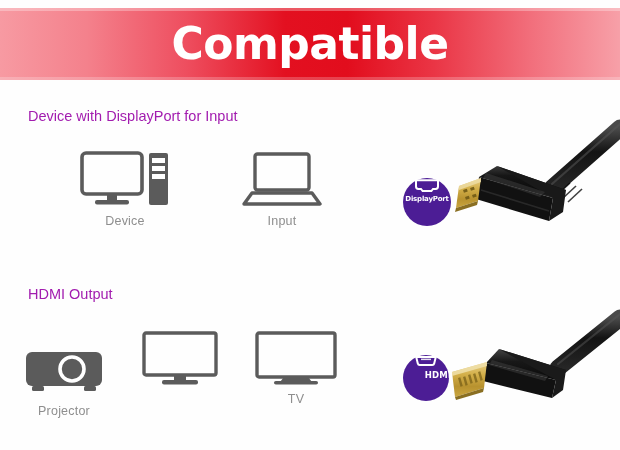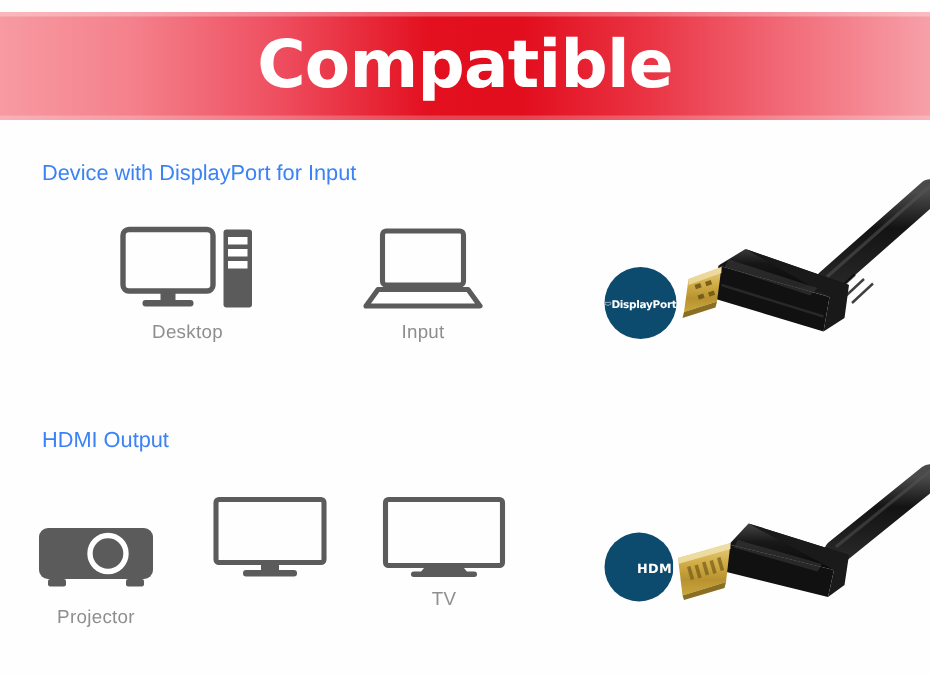--- a/index.html
+++ b/index.html
@@ -38,21 +38,21 @@
     font-family:"DejaVu Sans", sans-serif;
   }
 
   
   .section{position:absolute;left:0;width:620px;}
   .sec-dp{top:100px;height:160px;}
   .sec-hdmi{top:278px;height:165px;}
 
   .sec-title{
     position:absolute;left:28px;top:8px;
-    font-size:14.5px;color:#3b82f6;
+    font-size:14.5px;color:#a21caf;
     font-family:"Liberation Sans", sans-serif;
     white-space:nowrap;
   }
 
   
   .devices{position:absolute;left:0;top:46px;width:400px;height:110px;}
   .dev{position:absolute;text-align:center;}
   .dev-label{
     font-size:12.5px;color:#8e8e8e;
     font-family:"Liberation Sans", sans-serif;
@@ -66,23 +66,23 @@
   .dev-laptop {left:215px;top:0;width:134px;}
   
   .dev-projector{left:8px;top:12px;width:112px;}
   .dev-monitor  {left:124px;top:0;width:112px;}
   .dev-tv       {left:240px;top:0;width:112px;}
 
   
   .badge{
     position:absolute;
     border-radius:50%;
-    background:#0c4a6e;
-    display:flex;flex-direction:row;
-    align-items:center;justify-content:center;
+    background:#4c1d95;
+    display:flex;flex-direction:column;
+    align-items:center;
   }
   .badge-dp  {left:403px;top:178px;width:48px;height:48px;}
   .badge-hdmi{left:403px;top:355px;width:46px;height:46px;}
   .badge-text{
     color:#ffffff;font-weight:bold;
     font-family:"DejaVu Sans", sans-serif;
     line-height:1;
   }
   .badge-dp .badge-text{font-size:7px;margin-top:3px;letter-spacing:-0.2px;}
   .badge-hdmi .badge-text{font-size:8.5px;margin-top:4px;letter-spacing:0.2px;margin-left:24px;}
@@ -114,21 +114,21 @@
             <rect x="28" y="44" width="10" height="6" fill="#5b5b5b"></rect>
 
             <rect x="16" y="50" width="34" height="4.4" rx="2" fill="#5b5b5b"></rect>
 
             <rect x="70" y="3" width="19" height="52" rx="2" fill="#5b5b5b"></rect>
             <rect x="73" y="8" width="13" height="5" fill="#ffffff"></rect>
             <rect x="73" y="16" width="13" height="5" fill="#ffffff"></rect>
             <rect x="73" y="24" width="13" height="5" fill="#ffffff"></rect>
           </svg>
         </div>
-        <div class="dev-label">Desktop</div>
+        <div class="dev-label">Device</div>
       </div>
 
       <div class="dev dev-laptop">
         <div class="icon-wrap">
           <svg width="80" height="58" viewBox="0 0 80 58" aria-hidden="true">
 
             <rect x="13" y="4" width="54" height="36" rx="2.5" fill="none" stroke="#5b5b5b" stroke-width="3.4"></rect>
 
             <path d="M10 43 L70 43 L78 54 L2 54 Z" fill="none" stroke="#5b5b5b" stroke-width="3.4" stroke-linejoin="round"></path>
           </svg>

